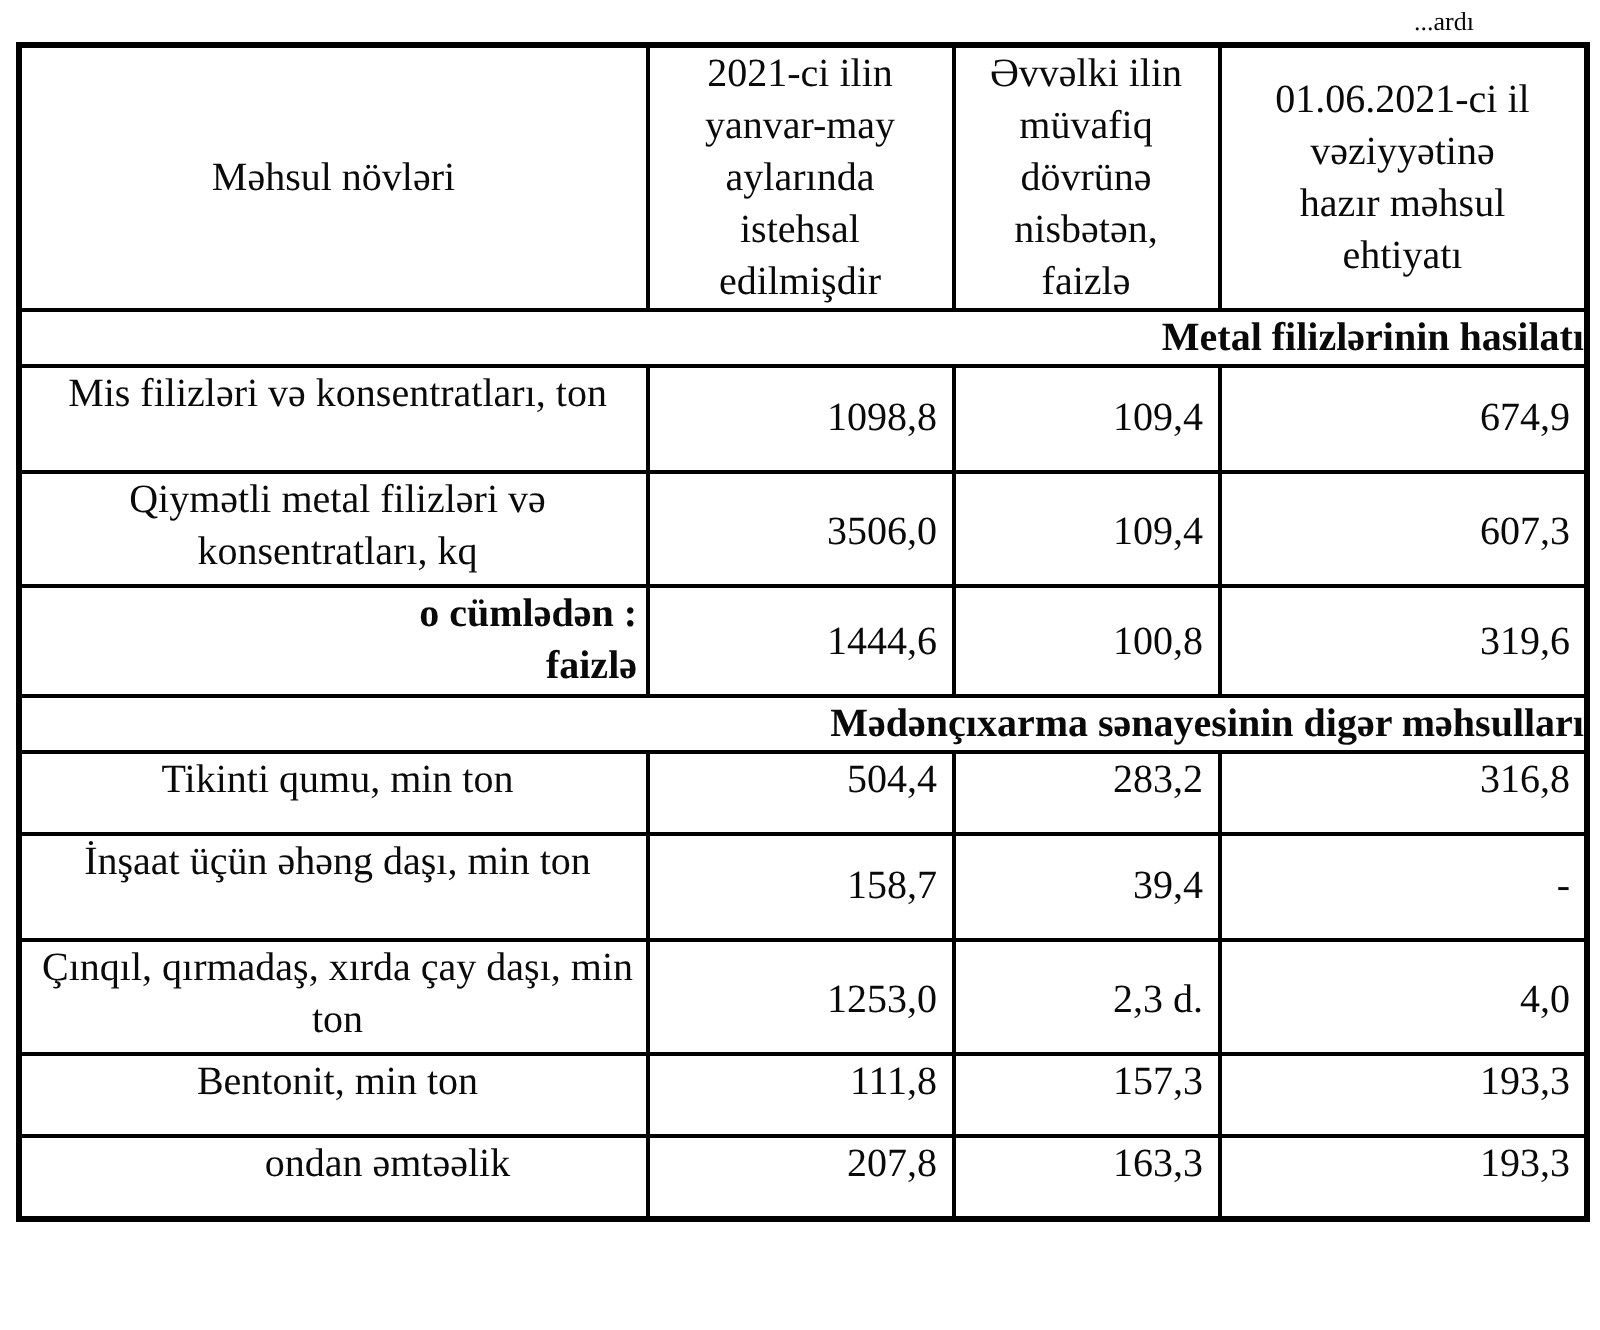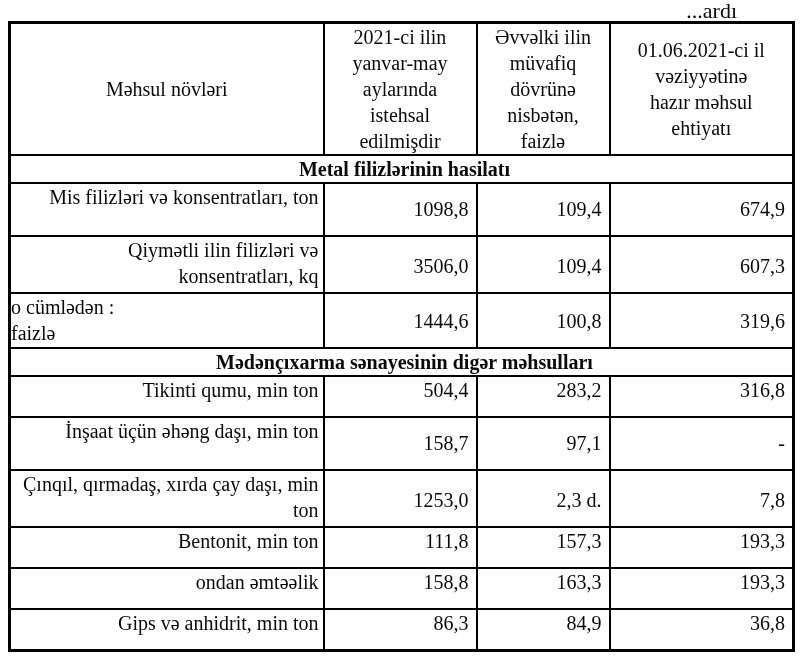--- a/index.html
+++ b/index.html
@@ -6,21 +6,21 @@
   body {
     width: 800px; height: 665px;
     background: #ffffff;
     color: #0a0a0a;
     font-family: "Liberation Serif", serif;
     overflow: hidden;
   }
   .note {
     width: 737px;
     text-align: right;
-    font-size: 22px;
+    font-size: 13px;
     line-height: 20px;
     padding-top: 1px;
     height: 20px;
   }
   table.doc {
     border-collapse: collapse;
     table-layout: fixed;
     margin-left: 8px;
     width: 784px;
     border: 3px solid #000;
@@ -34,36 +34,36 @@
   }
   thead th {
     font-weight: normal;
     text-align: center;
     vertical-align: middle;
     white-space: pre-line;
     height: 130px;
     padding: 0 2px;
   }
   td.lbl {
-    text-align: right;
+    text-align: center;
     vertical-align: top;
     padding: 0 4px 1px 8px;
   }
   td.num {
     text-align: right;
     vertical-align: bottom;
     padding: 0 7px 13px 0;
     border-radius: 17px;
   }
-  td.center-lbl { text-align: left; padding-left: 0; }
+  td.center-lbl { text-align: right; padding-left: 0; font-weight: bold; }
   td.center-lbl span { display: block; }
   td.indent { padding-left: 58px; }
   tr.section td {
     font-weight: bold;
-    text-align: center;
+    text-align: right;
     padding-left: 6px;
     height: 26px;
     vertical-align: middle;
   }
   tr.h1 { height: 28px; }
   tr.h1b { height: 30px; }
   tr.h2 { height: 53px; }
   tr.h2b { height: 57px; }
 </style>
 </head>
@@ -103,21 +103,21 @@
     </tr>
 
     <tr class="h2">
       <td class="lbl">Mis filizləri və konsentratları, ton</td>
       <td class="num">1098,8</td>
       <td class="num">109,4</td>
       <td class="num">674,9</td>
     </tr>
 
     <tr class="h2b">
-      <td class="lbl">Qiymətli ilin filizləri və konsentratları, kq</td>
+      <td class="lbl">Qiymətli metal filizləri və konsentratları, kq</td>
       <td class="num">3506,0</td>
       <td class="num">109,4</td>
       <td class="num">607,3</td>
     </tr>
 
     <tr class="h2">
       <td class="lbl center-lbl">
         <span>o cümlədən :</span>
         <span>faizlə</span>
       </td>
@@ -134,46 +134,40 @@
     <tr class="h1b">
       <td class="lbl">Tikinti qumu, min ton</td>
       <td class="num">504,4</td>
       <td class="num">283,2</td>
       <td class="num">316,8</td>
     </tr>
 
     <tr class="h2">
       <td class="lbl">İnşaat üçün əhəng daşı, min ton</td>
       <td class="num">158,7</td>
-      <td class="num">97,1</td>
+      <td class="num">39,4</td>
       <td class="num">-</td>
     </tr>
 
     <tr class="h2b">
       <td class="lbl">Çınqıl, qırmadaş, xırda çay daşı, min ton</td>
       <td class="num">1253,0</td>
       <td class="num">2,3 d.</td>
-      <td class="num">7,8</td>
+      <td class="num">4,0</td>
     </tr>
 
 
     <tr class="h1">
       <td class="lbl">Bentonit, min ton</td>
       <td class="num">111,8</td>
       <td class="num">157,3</td>
       <td class="num">193,3</td>
     </tr>
 
     <tr class="h1">
       <td class="lbl indent">ondan əmtəəlik</td>
-      <td class="num">158,8</td>
+      <td class="num">207,8</td>
       <td class="num">163,3</td>
       <td class="num">193,3</td>
     </tr>
 
-    <tr class="h1b">
-      <td class="lbl">Gips və anhidrit, min ton</td>
-      <td class="num">86,3</td>
-      <td class="num">84,9</td>
-      <td class="num">36,8</td>
-    </tr>
   </tbody>
 </table>
 
 </body></html>

